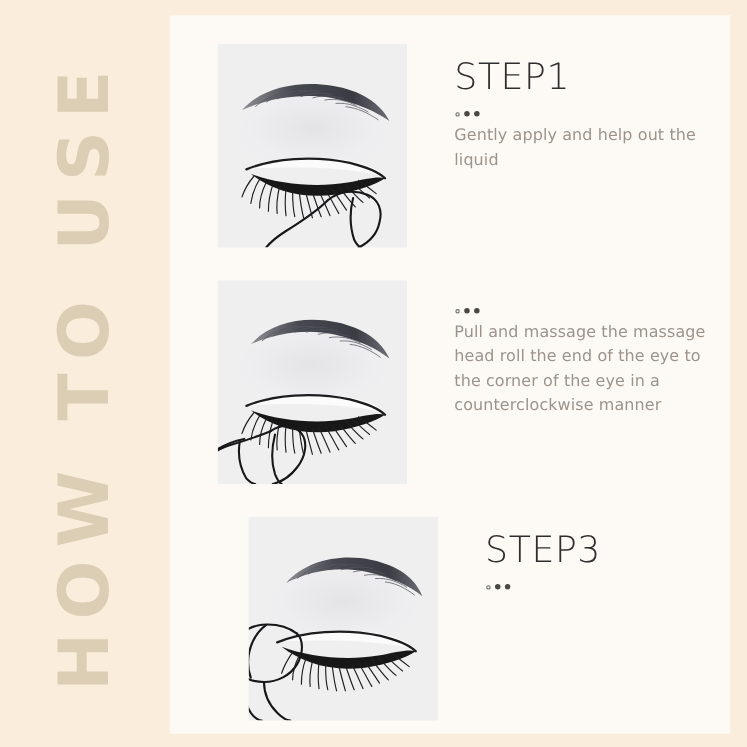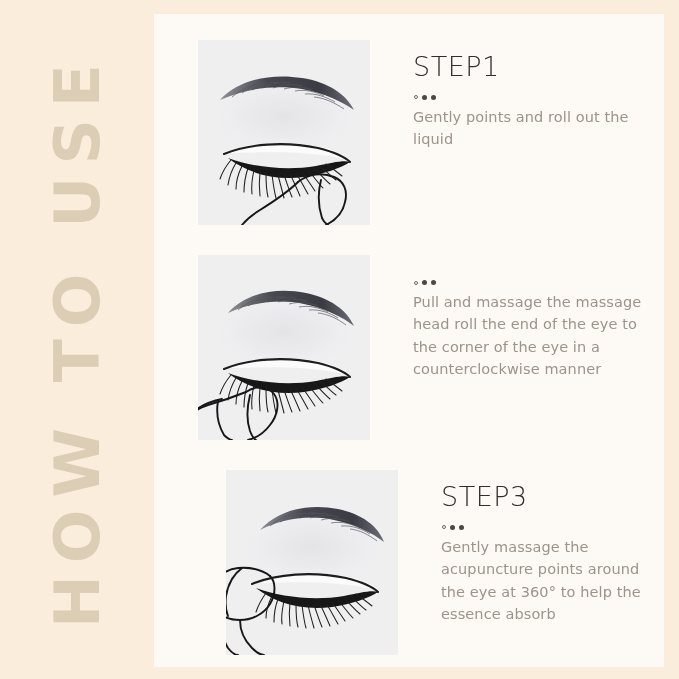--- a/index.html
+++ b/index.html
@@ -83,21 +83,21 @@
   }
   .thumb svg { display: block; width: 172px; height: 185px; }
 
   .step-text {
     flex: 1 1 auto;
     padding-left: 43px;
     padding-top: 12px;
   }
   .step-title {
     font-family: "DejaVu Sans", sans-serif;
-    font-size: 27px;
+    font-size: 33px;
     font-weight: 300;
     color: #2f2e2e;
     letter-spacing: 0.5px;
     line-height: 1.1;
     margin: 0 0 0 0;
   }
   .dots {
     display: flex;
     align-items: center;
     gap: 4px;
@@ -205,21 +205,21 @@
           </g>
         </svg>
       </div>
       <div class="step-text">
         <div class="step-title">STEP1</div>
         <div class="dots">
           <span class="dot-hollow"></span>
           <span class="dot-solid"></span>
           <span class="dot-solid"></span>
         </div>
-        <div class="step-desc">Gently points and roll out the liquid</div>
+        <div class="step-desc">Gently apply and help out the liquid</div>
       </div>
     </div>
 
     <div class="step-row">
       <div class="thumb">
         <svg viewBox="0 0 172 185" xmlns="http://www.w3.org/2000/svg" aria-hidden="true">
           <defs>
             <radialGradient id="lid2" cx="50%" cy="45%" r="62%">
               <stop offset="0%" stop-color="#e4e4e6"></stop>
               <stop offset="70%" stop-color="#eeeef0"></stop>
@@ -349,18 +349,17 @@
           </g>
         </svg>
       </div>
       <div class="step-text">
         <div class="step-title">STEP3</div>
         <div class="dots">
           <span class="dot-hollow"></span>
           <span class="dot-solid"></span>
           <span class="dot-solid"></span>
         </div>
-        <div class="step-desc">Gently massage the acupuncture points around the eye at 360° to help the essence absorb</div>
       </div>
     </div>
 
   </div>
 </div>
 
 </body></html>

